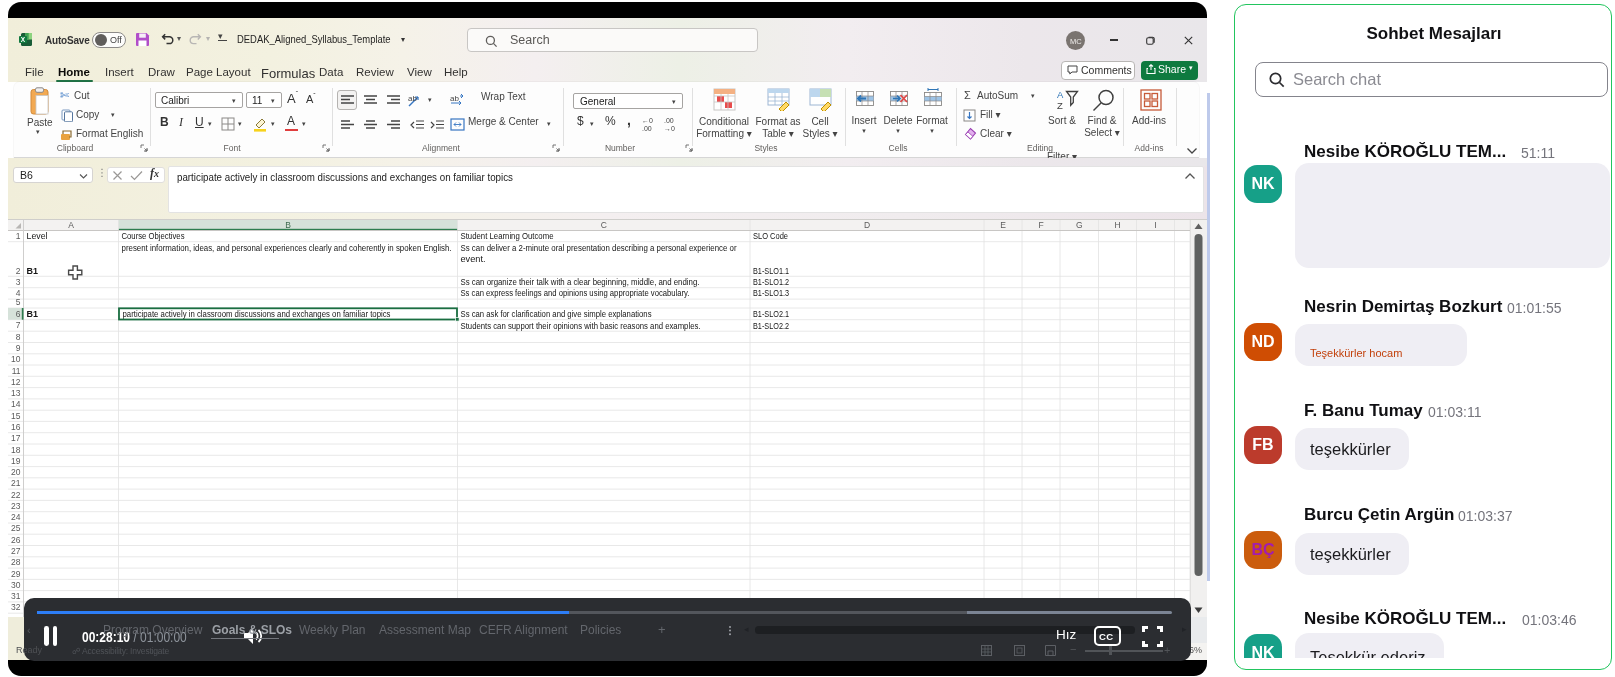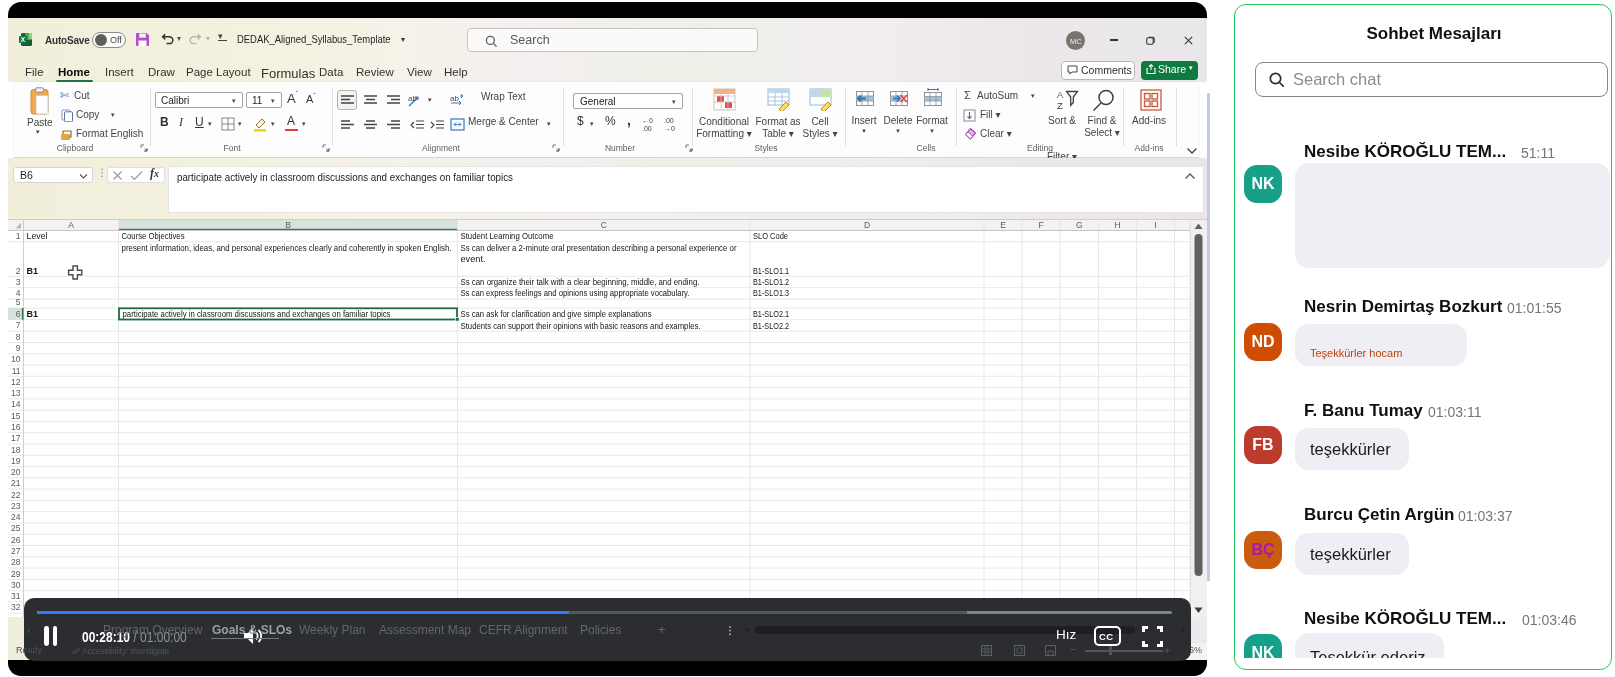--- a/index.html
+++ b/index.html
@@ -276,21 +276,21 @@
       <div class="t" style="left:884px;top:33px;font-size:10px;color:#444;transform:translateX(-50%);">Delete</div>
       <div class="t" style="left:884px;top:45px;font-size:7px;color:#444;transform:translateX(-50%);">▾</div>
       <svg class="abs" style="left:909px;top:6px" width="20" height="19" viewBox="0 0 20 19">
           <path d="M5 1.5 H15 M5 0 V3 M15 0 V3" stroke="#2e75b6" stroke-width="1"></path>
           <rect x="1.5" y="4.5" width="17" height="13" fill="#fff" stroke="#8a8886" stroke-width="0.9"></rect>
           <rect x="1.5" y="8.5" width="17" height="4.5" fill="#9dc3e6"></rect>
           <path d="M1.5 8.5 H18.5 M1.5 13 H18.5 M7 4.5 V17.5 M13 4.5 V17.5" stroke="#8a8886" stroke-width="0.7"></path>
         </svg>
       <div class="t" style="left:918px;top:33px;font-size:10px;color:#444;transform:translateX(-50%);">Format</div>
       <div class="t" style="left:918px;top:45px;font-size:7px;color:#444;transform:translateX(-50%);">▾</div>
-      <div class="t" style="left:884px;top:61px;font-size:8.5px;color:#605e5c;transform:translateX(-50%);margin-left:28px;">Cells</div>
+      <div class="t" style="left:884px;top:61px;font-size:8.5px;color:#605e5c;transform:translateX(-50%);">Cells</div>
       <div class="abs" style="left:942px;top:6px;width:1px;height:58px;background:#e0e0e0;"></div>
 
       <div class="t" style="left:950px;top:7px;font-size:11px;color:#444;">Σ</div>
       <div class="t" style="left:963px;top:8px;font-size:10px;color:#444;">AutoSum</div>
       <div class="t" style="left:1017px;top:10px;font-size:7px;color:#444;">▾</div>
       <svg class="abs" style="left:949px;top:27px" width="13" height="13" viewBox="0 0 13 13">
           <rect x="1" y="1" width="11" height="11" fill="#fff" stroke="#8a8886"></rect>
           <path d="M6.5 3 V9 M4.5 7.5 L6.5 9.5 L8.5 7.5" stroke="#3776c2" stroke-width="1.2" fill="none"></path>
         </svg>
       <div class="t" style="left:966px;top:27px;font-size:10px;color:#444;">Fill ▾</div>

